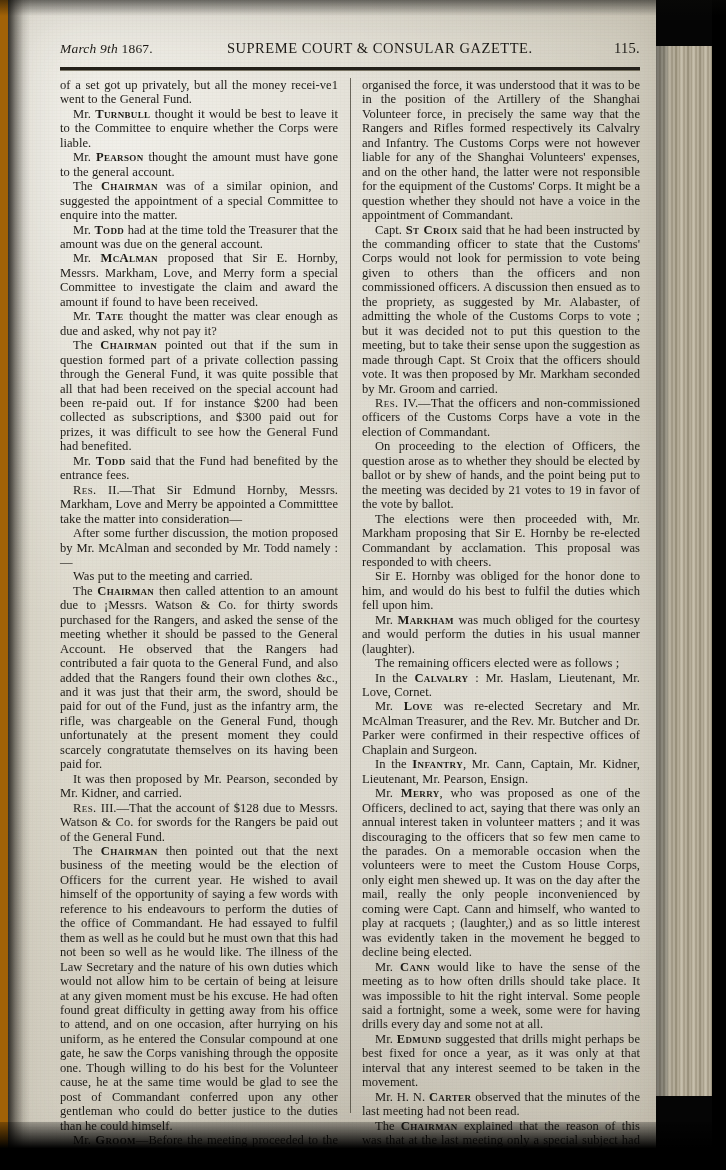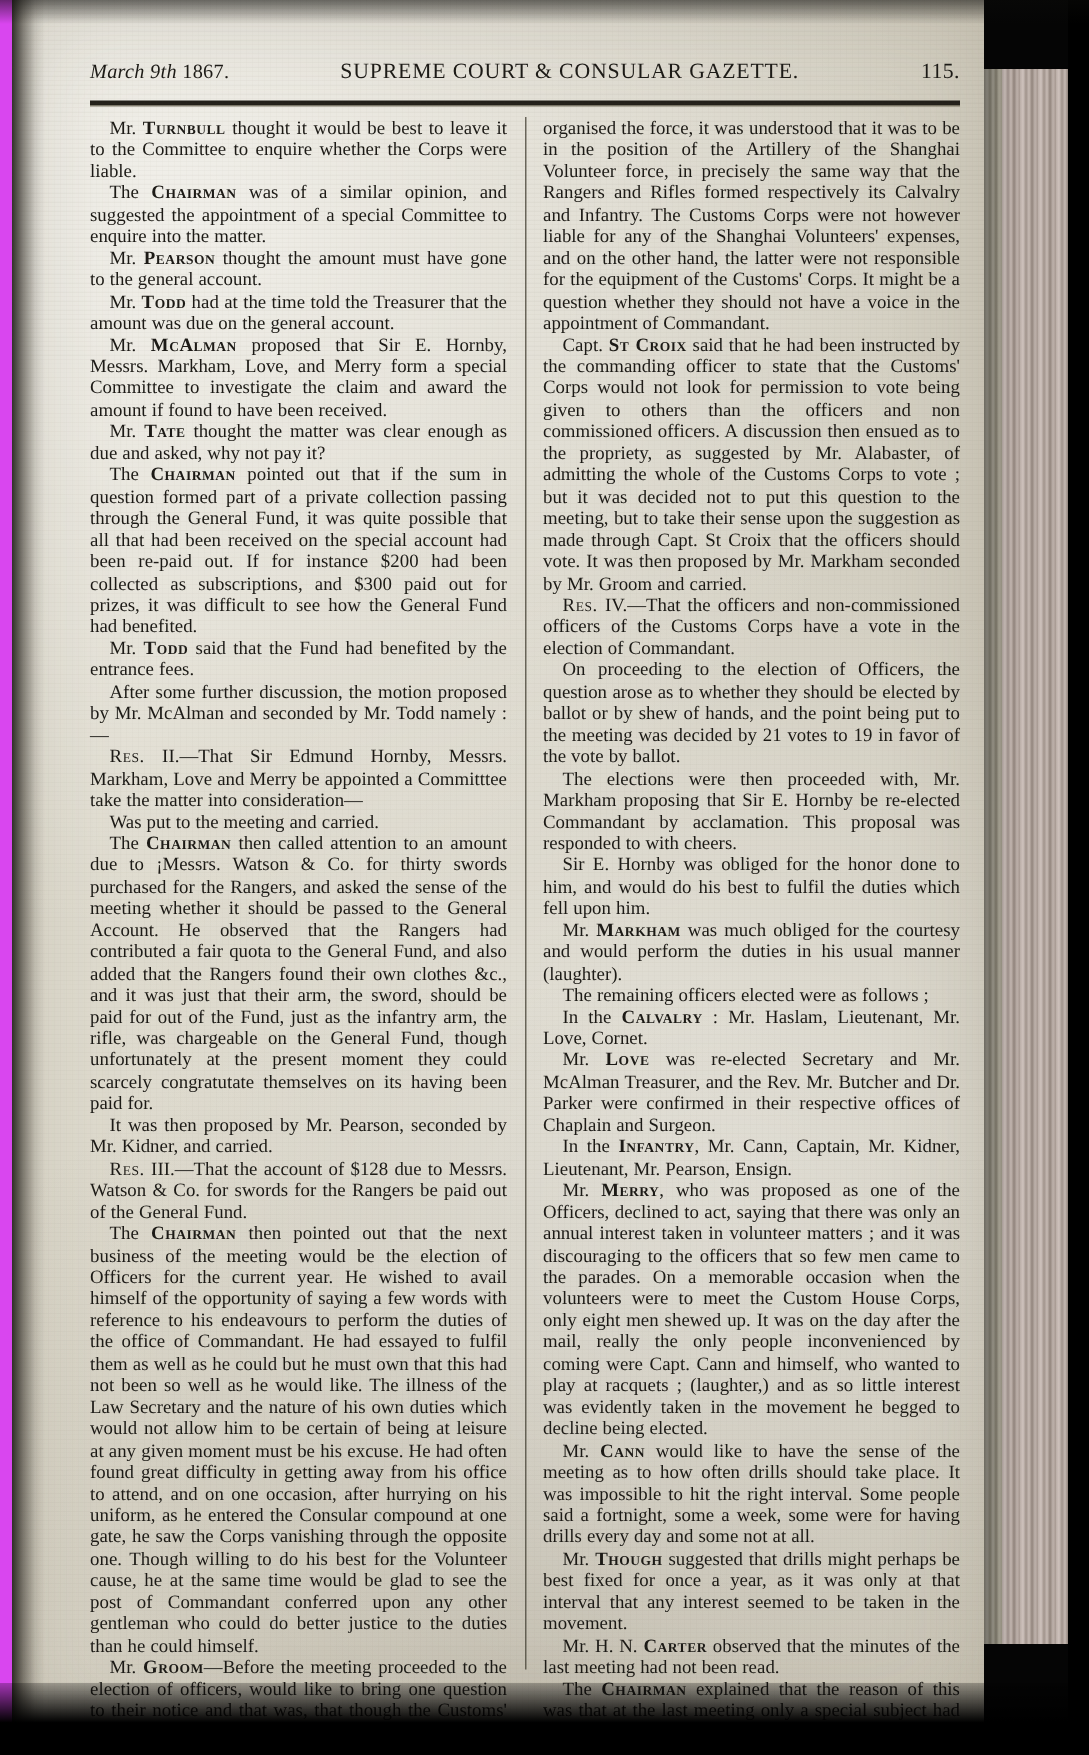--- a/index.html
+++ b/index.html
@@ -1,21 +1,21 @@
 <!DOCTYPE html>
 <html><head>
 <meta charset="utf-8">
 <style>
   html,body{margin:0;padding:0;background:#000;}
   body{
     width:726px;height:1170px;overflow:hidden;position:relative;
     font-family:"Liberation Serif","DejaVu Serif",serif;
   }
   
-  #scan{position:absolute;inset:0;background:#d946ef;}
+  #scan{position:absolute;inset:0;background:#a16207;}
   #page{
     position:absolute;left:8px;top:0px;width:660px;height:1170px;
     background:#d9d5c9;
     background-image:
       radial-gradient(circle at 18% 12%, rgba(255,255,255,.55) 0%, rgba(255,255,255,0) 42%),
       radial-gradient(circle at 72% 68%, rgba(255,255,255,.35) 0%, rgba(255,255,255,0) 46%),
       radial-gradient(circle at 52% 96%, rgba(120,110,90,.22) 0%, rgba(120,110,90,0) 40%),
       linear-gradient(100deg,#e3e0d4 0%,#dcd8cb 30%,#d6d2c5 62%,#cdc8b9 100%);
     box-shadow:inset 0 0 70px rgba(110,100,80,.28);
   }
@@ -93,30 +93,31 @@
           <span class="yr">1867.</span>
         </span>
         <span class="mast-title">SUPREME COURT &amp; CONSULAR GAZETTE.</span>
         <span class="mast-page">115.</span>
       </div>
 
       <div class="rule"></div>
 
       <div class="cols">
         <div class="col" id="col-left">
+            <p class="noind">of a set got up privately, but all the money recei-ve1 went to the General Fund.</p>
             <p class="ind">Mr. <span class="sc">Turnbull</span> thought it would be best to leave it to the Committee to enquire whether the Corps were liable.</p>
+            <p class="ind">Mr. <span class="sc">Pearson</span> thought the amount must have gone to the general account.</p>
             <p class="ind">The <span class="sc">Chairman</span> was of a similar opinion, and suggested the appointment of a special Committee to enquire into the matter.</p>
-            <p class="ind">Mr. <span class="sc">Pearson</span> thought the amount must have gone to the general account.</p>
             <p class="ind">Mr. <span class="sc">Todd</span> had at the time told the Treasurer that the amount was due on the general account.</p>
             <p class="ind">Mr. <span class="sc">McAlman</span> proposed that Sir E. Hornby, Messrs. Markham, Love, and Merry form a special Committee to investigate the claim and award the amount if found to have been received.</p>
             <p class="ind">Mr. <span class="sc">Tate</span> thought the matter was clear enough as due and asked, why not pay it?</p>
             <p class="ind">The <span class="sc">Chairman</span> pointed out that if the sum in question formed part of a private collection passing through the General Fund, it was quite possible that all that had been received on the special account had been re-paid out.  If for instance $200 had been collected as subscriptions, and $300 paid out for prizes, it was difficult to see how the General Fund had benefited.</p>
             <p class="ind">Mr. <span class="sc">Todd</span> said that the Fund had benefited by the entrance fees.</p>
+            <p class="ind"><span class="res">Res.</span> II.—That Sir Edmund Hornby, Messrs. Markham, Love and Merry be appointed a Committtee take the matter into consideration—</p>
             <p class="ind">After some further discussion, the motion proposed by Mr. McAlman and seconded by Mr. Todd namely :—</p>
-            <p class="ind"><span class="res">Res.</span> II.—That Sir Edmund Hornby, Messrs. Markham, Love and Merry be appointed a Committtee take the matter into consideration—</p>
             <p class="ind">Was put to the meeting and carried.</p>
             <p class="ind">The <span class="sc">Chairman</span> then called attention to an amount due to ¡Messrs. Watson &amp; Co. for thirty swords purchased for the Rangers, and asked the sense of the meeting whether it should be passed to the General Account. He observed that the Rangers had contributed a fair quota to the General Fund, and also added that the Rangers found their own clothes &amp;c., and it was just that their arm, the sword, should be paid for out of the Fund, just as the infantry arm, the rifle, was chargeable on the General Fund, though unfortunately at the present moment they could scarcely congratutate themselves on its having been paid for.</p>
             <p class="ind">It was then proposed by Mr. Pearson, seconded by Mr. Kidner, and carried.</p>
             <p class="ind"><span class="res">Res.</span> III.—That the account of $128 due to Messrs. Watson &amp; Co. for swords for the Rangers be paid out of the General Fund.</p>
             <p class="ind">The <span class="sc">Chairman</span> then pointed out that the next business of the meeting would be the election of Officers for the current year.  He wished to avail himself of the opportunity of saying a few words with reference to his endeavours to perform the duties of the office of Commandant.  He had essayed to fulfil them as well as he could but he must own that this had not been so well as he would like. The illness of the Law Secretary and the nature of his own duties which would not allow him to be certain of being at leisure at any given moment must be his excuse.  He had often found great difficulty in getting away from his office to attend, and on one occasion, after hurrying on his uniform, as he entered the Consular compound at one gate, he saw the Corps vanishing through the opposite one.  Though willing to do his best for the Volunteer cause, he at the same time would be glad to see the post of Commandant conferred upon any other gentleman who could do better justice to the duties than he could himself.</p>
             <p class="ind">Mr. <span class="sc">Groom</span>—Before the meeting proceeded to the election of officers, would like to bring one question to their notice and that was, that though the Customs' Volunteer, were placed under the orders of the Commandant, there was no definite understanding as to their position, and he thought it would be advisable among other things, to ascertain the nature of their right to vote for officers.</p>
           </div>
         <div class="divider">
             <span></span>
           </div>
@@ -127,21 +128,21 @@
             <p class="ind">On proceeding to the election of Officers, the question arose as to whether they should be elected by ballot or by shew of hands, and the point being put to the meeting was decided by 21 votes to 19 in favor of the vote by ballot.</p>
             <p class="ind">The elections were then proceeded with, Mr. Markham proposing that Sir E. Hornby be re-elected Commandant by acclamation.  This proposal was responded to with cheers.</p>
             <p class="ind">Sir E. Hornby was obliged for the honor done to him, and would do his best to fulfil the duties which fell upon him.</p>
             <p class="ind">Mr. <span class="sc">Markham</span> was much obliged for the courtesy and would perform the duties in his usual manner (laughter).</p>
             <p class="ind">The remaining officers elected were as follows  ;</p>
             <p class="ind">In the <span class="sc">Calvalry</span> : Mr. Haslam, Lieutenant, Mr. Love, Cornet.</p>
             <p class="ind">Mr. <span class="sc">Love</span> was re-elected Secretary and Mr. McAlman Treasurer, and the Rev. Mr. Butcher and Dr. Parker were confirmed in their respective offices of Chaplain and Surgeon.</p>
             <p class="ind">In the <span class="sc">Infantry</span>, Mr. Cann, Captain, Mr. Kidner, Lieutenant, Mr. Pearson, Ensign.</p>
             <p class="ind">Mr. <span class="sc">Merry</span>, who was proposed as one of the Officers, declined to act, saying that there was only an annual interest taken in volunteer matters ; and it was discouraging to the officers that so few men came to the parades.  On a memorable occasion when the volunteers were to meet the Custom House Corps, only eight men shewed up.  It was on the day after the mail, really the only people inconvenienced by coming were Capt. Cann and himself, who wanted to play at racquets ; (laughter,) and as so little interest was evidently taken in the movement he begged to decline being elected.</p>
             <p class="ind">Mr. <span class="sc">Cann</span> would like to have the sense of the meeting as to how often drills should take place. It was impossible to hit the right interval.  Some people said a fortnight, some a week, some were for having drills every day and some not at all.</p>
-            <p class="ind">Mr. <span class="sc">Though</span> suggested that drills might perhaps be best fixed for once a year, as it was only at that interval that any interest seemed to be taken in the movement.</p>
+            <p class="ind">Mr. <span class="sc">Edmund</span> suggested that drills might perhaps be best fixed for once a year, as it was only at that interval that any interest seemed to be taken in the movement.</p>
             <p class="ind">Mr. H. N. <span class="sc">Carter</span> observed that the minutes of the last meeting had not been read.</p>
             <p class="ind">The <span class="sc">Chairman</span> explained that the reason of this was that at the last meeting only a special subject had been taken into consideration, namely the supply of a new weapon, and it had then been</p>
           </div>
       </div>
 
     </div>
 
     <div id="grain"></div>
   </div>
 

